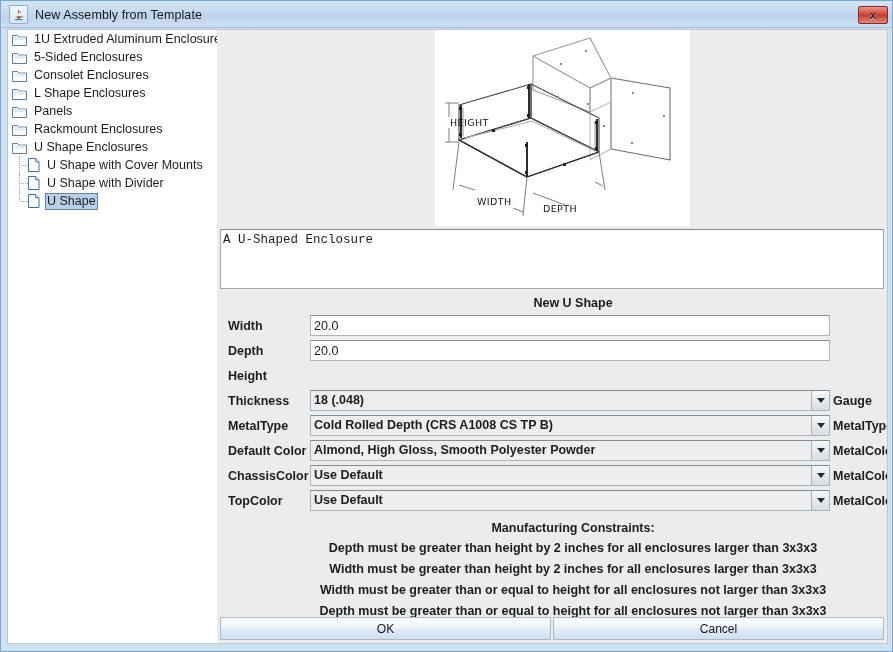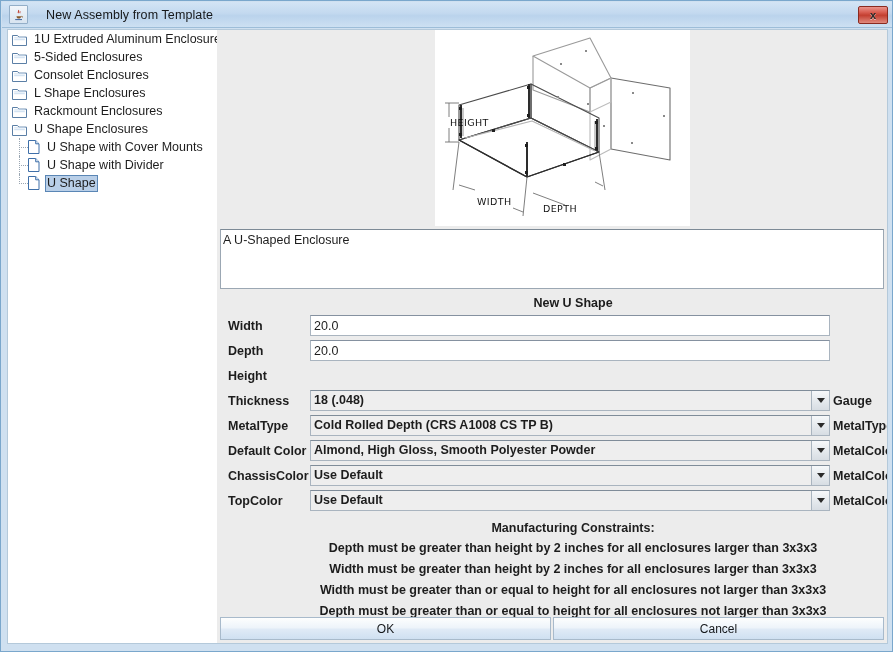--- a/index.html
+++ b/index.html
@@ -43,21 +43,21 @@
     background: linear-gradient(to bottom, #f2f6fb, #d8e4f0);
     border: 1px solid #93aec8;
     border-radius: 1px;
     position: relative;
     display: flex;
     align-items: center;
     justify-content: center;
   }
   .java-icon svg { display:block; }
   .title-text {
-    margin-left: 18px;
+    margin-left: 7px;
     font-size: 12.5px;
     color: #16181a;
     letter-spacing: 0.1px;
     white-space: nowrap;
   }
   .close-btn {
     position: absolute;
     right: 5px;
     top: 4px;
     width: 30px;
@@ -179,20 +179,21 @@
     background: #ffffff;
     border: 1px solid #9ba7b3;
     border-top-color: #7d8a96;
     padding: 3px 2px 0 2px;
     overflow: hidden;
   }
   .desc-text {
     font-size: 12.5px;
     color: #1d1d1d;
     line-height: 14px;
+    font-family: Liberation Mono, monospace;
   }
 
   .form-area {
     position: absolute;
     left: 0;
     top: 263px;
     width: 712px;
     height: 350px;
     background: #ececec;
   }
@@ -377,20 +378,30 @@
         </div>
         <div class="tree-row">
           <span style="display: flex;">
             <svg class="folder-icon" viewBox="0 0 15 13">
               <path d="M0.5 2.5 h5 l1.4 1.6 h7.6 v8.4 h-14 z" fill="#ffffff" stroke="#5b7fa6" stroke-width="1"></path>
               <path d="M2.2 4.4 h10.6 v1 h-10.6 z" fill="#c9dcef"></path>
               <path d="M2.2 6.2 h10.6 v1 h-10.6 z" fill="#c9dcef"></path>
             </svg>
           </span>
           <span class="tree-label">L Shape Enclosures</span>
+        </div>
+        <div class="tree-row">
+          <span style="display: flex;">
+            <svg class="folder-icon" viewBox="0 0 15 13">
+              <path d="M0.5 2.5 h5 l1.4 1.6 h7.6 v8.4 h-14 z" fill="#ffffff" stroke="#5b7fa6" stroke-width="1"></path>
+              <path d="M2.2 4.4 h10.6 v1 h-10.6 z" fill="#c9dcef"></path>
+              <path d="M2.2 6.2 h10.6 v1 h-10.6 z" fill="#c9dcef"></path>
+            </svg>
+          </span>
+          <span class="tree-label">Panels</span>
         </div>
         <div class="tree-row">
           <span style="display: flex;">
             <svg class="folder-icon" viewBox="0 0 15 13">
               <path d="M0.5 2.5 h5 l1.4 1.6 h7.6 v8.4 h-14 z" fill="#ffffff" stroke="#5b7fa6" stroke-width="1"></path>
               <path d="M2.2 4.4 h10.6 v1 h-10.6 z" fill="#c9dcef"></path>
               <path d="M2.2 6.2 h10.6 v1 h-10.6 z" fill="#c9dcef"></path>
             </svg>
           </span>
           <span class="tree-label">Rackmount Enclosures</span>

